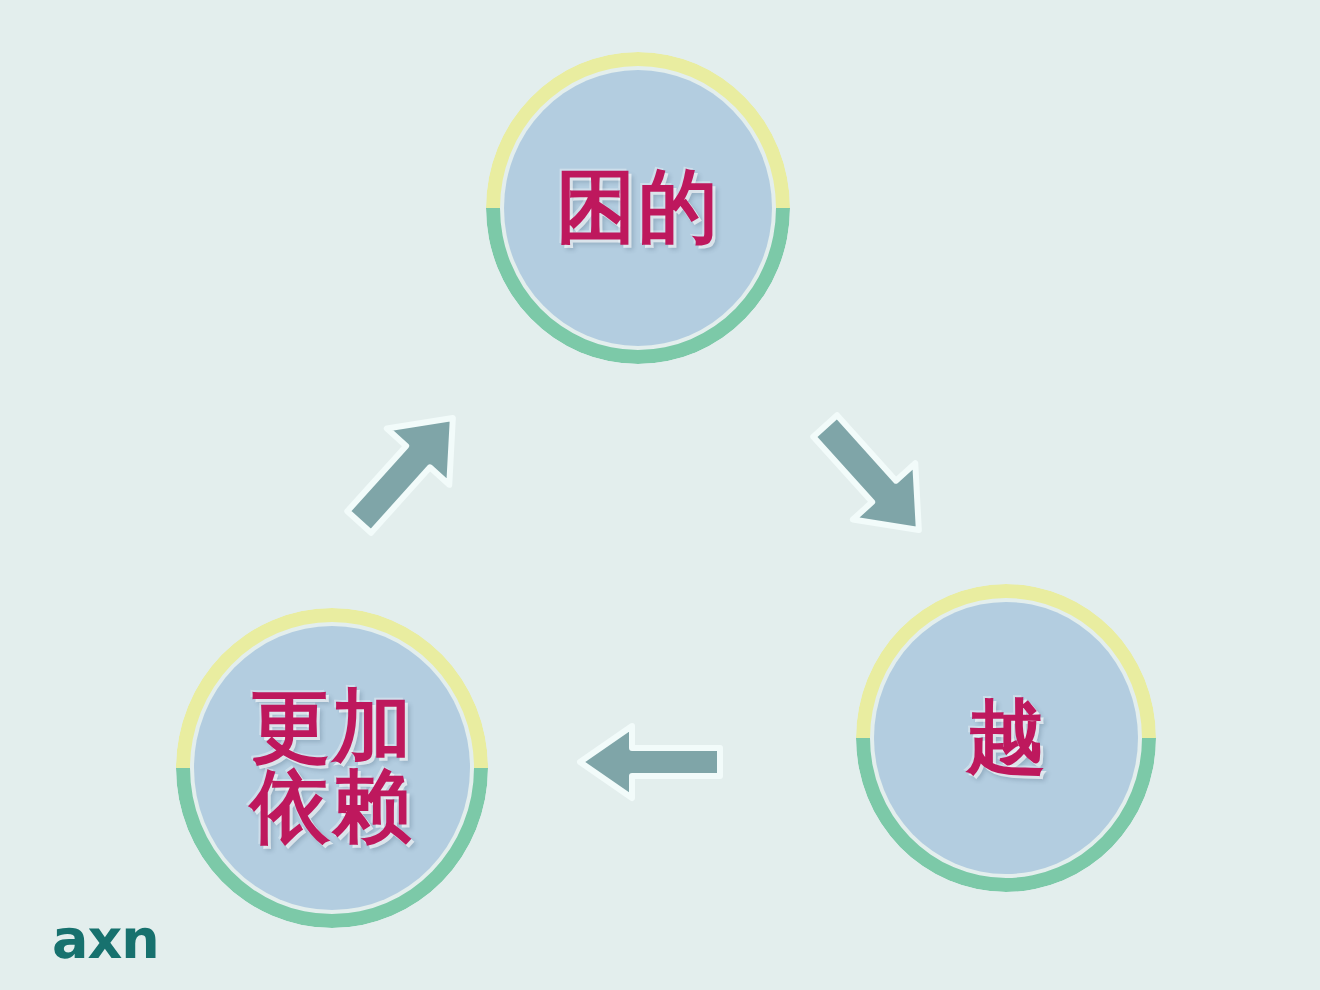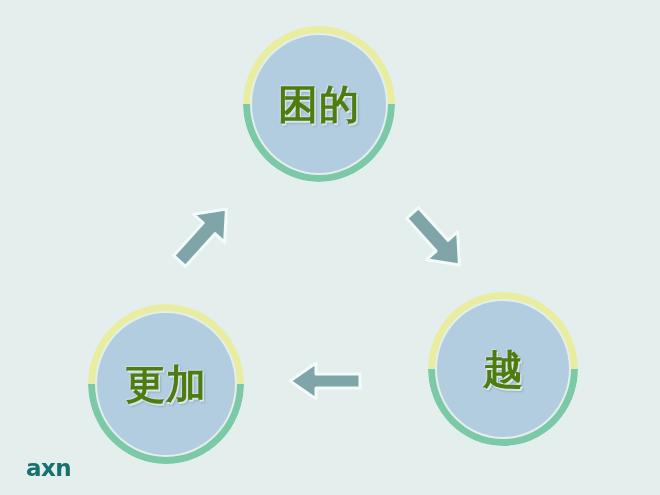--- a/index.html
+++ b/index.html
@@ -69,21 +69,21 @@
   .disc {
     position: absolute;
     inset: 9px;
     border-radius: 50%;
     background: #b3cde0;
   }
 
   .label {
     position: relative;
     z-index: 3;
-    color: #4d7c0f;
+    color: #be185d;
     font-weight: bold;
     text-align: center;
     line-height: 1.0;
     letter-spacing: 1px;
     text-shadow:
        1.5px 1.5px 0 rgba(255,255,255,0.65),
       -1px -1px 0 rgba(255,255,255,0.35),
        2.5px 2.5px 2px rgba(40,70,90,0.22);
     white-space: nowrap;
   }
@@ -119,21 +119,21 @@
   #arrow-left-up   { left: 168px; top: 196px; }
   #arrow-right-down{ left: 400px; top: 200px; }
   #arrow-bottom    { left: 286px; top: 361px; }
 
   
   #logo {
     position: absolute;
     left: 26px;
     top: 455px;
     color: #17716e;
-    font-size: 23px;
+    font-size: 27px;
     font-weight: bold;
     letter-spacing: -0.5px;
     font-family: "DejaVu Sans", sans-serif;
   }
 </style>
 </head>
 <body>
 
 <div id="stage">
 
@@ -149,20 +149,21 @@
   </div>
 
   <div class="node" id="node-left">
     <div class="ring">
       <div class="ring-top"></div>
       <div class="ring-bot"></div>
     </div>
     <div class="disc"></div>
     <div class="label">
       <span class="ln one">更加</span>
+      <span class="ln two">依赖</span>
     </div>
   </div>
 
   <div class="node" id="node-right">
     <div class="ring">
       <div class="ring-top"></div>
       <div class="ring-bot"></div>
     </div>
     <div class="disc"></div>
     <div class="label">

